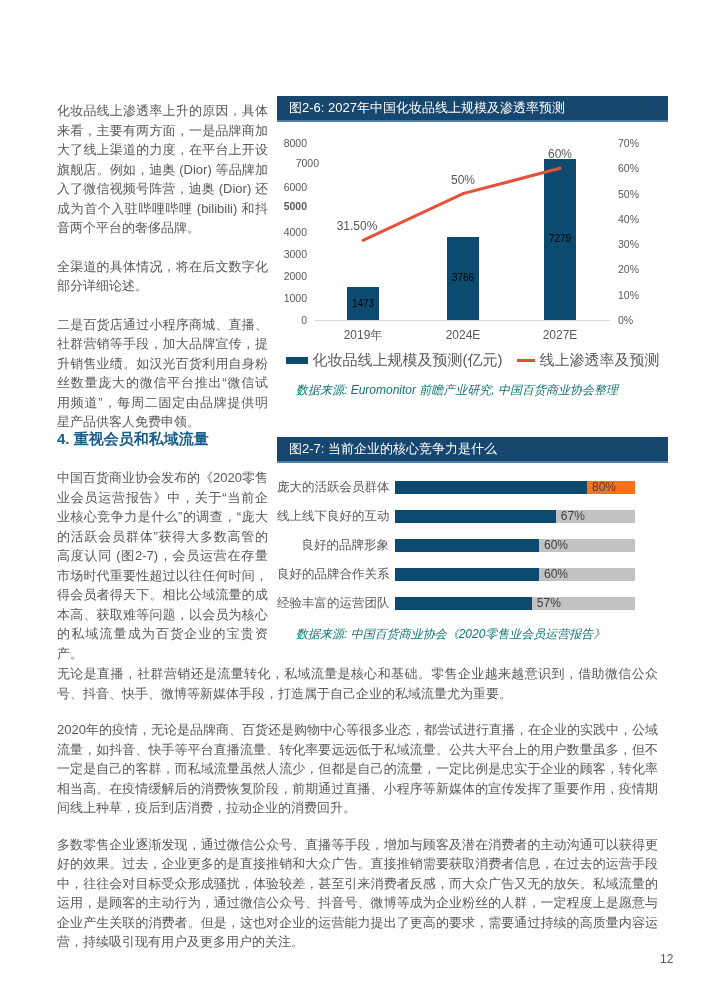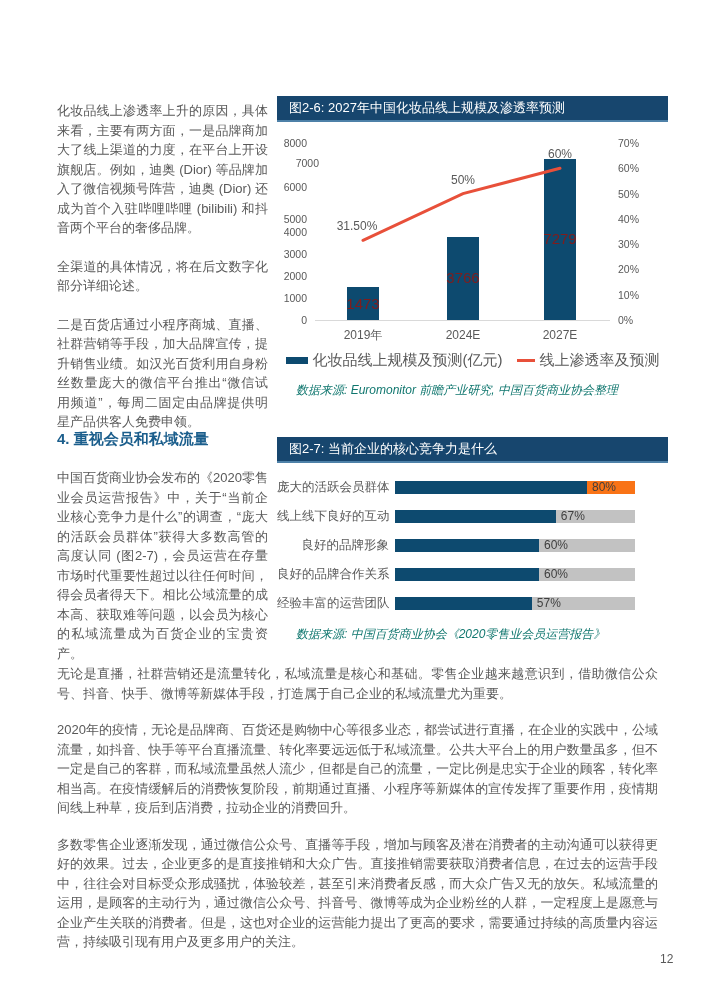--- a/index.html
+++ b/index.html
@@ -23,21 +23,21 @@
     font-size:13px;padding-left:12px;border-bottom:2px solid #4E81A8;
     white-space:nowrap;overflow:hidden;
   }
   
   #combo-canvas{position:relative;height:215px;margin-top:8px;}
   #combo-canvas .tick{position:absolute;font-size:10.5px;color:#595959;line-height:12px;}
   #combo-canvas .left-tick{left:0;width:30px;text-align:right;}
   #combo-canvas .right-tick{left:341px;width:40px;text-align:left;}
   #combo-canvas .axis-line{position:absolute;left:38px;top:190px;width:295px;height:1px;background:#D9D9D9;}
   #combo-canvas .bar{position:absolute;width:32px;background:#0D4A6F;}
-  #combo-canvas .bar-label{position:absolute;transform:translateX(-50%);font-size:15px;color:#7f1d1d;line-height:14px;}
+  #combo-canvas .bar-label{position:absolute;transform:translateX(-50%);font-size:10px;color:#000000;line-height:14px;}
   #combo-canvas .pt-label{position:absolute;transform:translateX(-50%);font-size:12px;color:#595959;line-height:14px;}
   #combo-canvas .x-label{position:absolute;transform:translateX(-50%);font-size:12px;color:#595959;line-height:14px;white-space:nowrap;}
   #combo-canvas .line-svg{position:absolute;left:0;top:0;pointer-events:none;}
   .legend{display:flex;justify-content:center;align-items:center;gap:14px;margin-top:6px;font-size:15px;color:#595959;}
   .legend-item{display:flex;align-items:center;gap:5px;white-space:nowrap;}
   .legend-swatch-bar{display:inline-block;width:22px;height:7px;background:#0D4A6F;}
   .legend-swatch-line{display:inline-block;width:18px;height:3px;background:#E8503A;}
   .source{margin-top:12px;font-style:italic;font-size:12px;color:#0f766e;white-space:nowrap;margin-left:19px;}
   
   #hbar-rows{margin-top:10px;}
@@ -63,21 +63,21 @@
 </div>
 
 <div id="fig26" class="fig abs">
   <div class="fig-header" style="background: rgb(23, 70, 110);">图2-6: 2027年中国化妆品线上规模及渗透率预测</div>
   <div id="combo-canvas">
       <div class="tick left-tick" style="top: 184px;">0</div>
       <div class="tick left-tick" style="top: 161.875px;">1000</div>
       <div class="tick left-tick" style="top: 139.75px;">2000</div>
       <div class="tick left-tick" style="top: 117.625px;">3000</div>
       <div class="tick left-tick" style="top: 95.5px;">4000</div>
-      <div class="tick left-tick" style="top: 83px;">5000</div>
+      <div class="tick left-tick" style="top: 70px; font-weight: bold;">5000</div>
       <div class="tick left-tick" style="top: 51.25px;">6000</div>
       <div class="tick left-tick" style="top: 27px; margin-left: 12px;">7000</div>
       <div class="tick left-tick" style="top: 7px;">8000</div>
       <div class="tick right-tick" style="top: 184px;">0%</div>
       <div class="tick right-tick" style="top: 158.714px;">10%</div>
       <div class="tick right-tick" style="top: 133.429px;">20%</div>
       <div class="tick right-tick" style="top: 108.143px;">30%</div>
       <div class="tick right-tick" style="top: 82.8571px;">40%</div>
       <div class="tick right-tick" style="top: 57.5714px;">50%</div>
       <div class="tick right-tick" style="top: 32.2857px;">60%</div>

